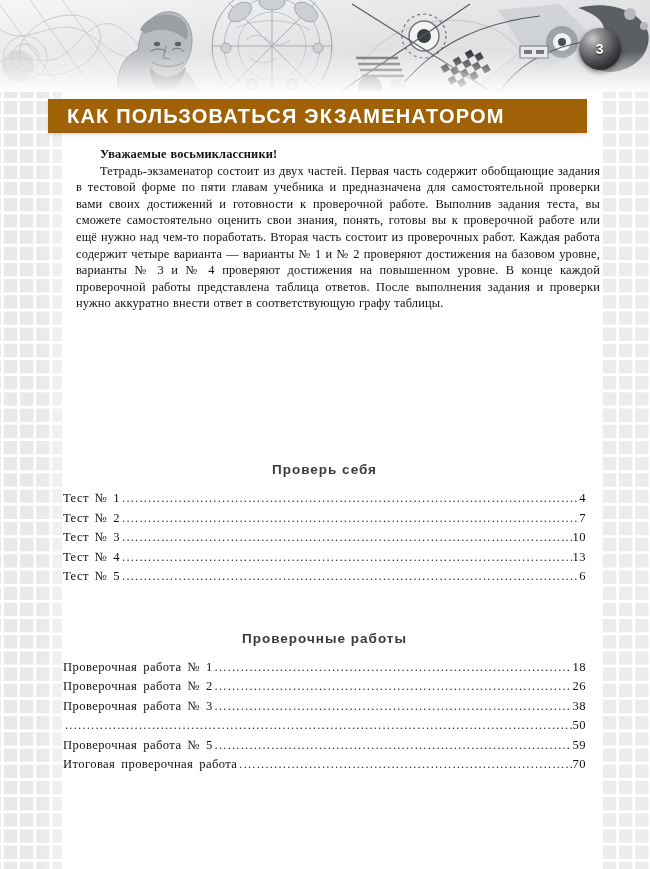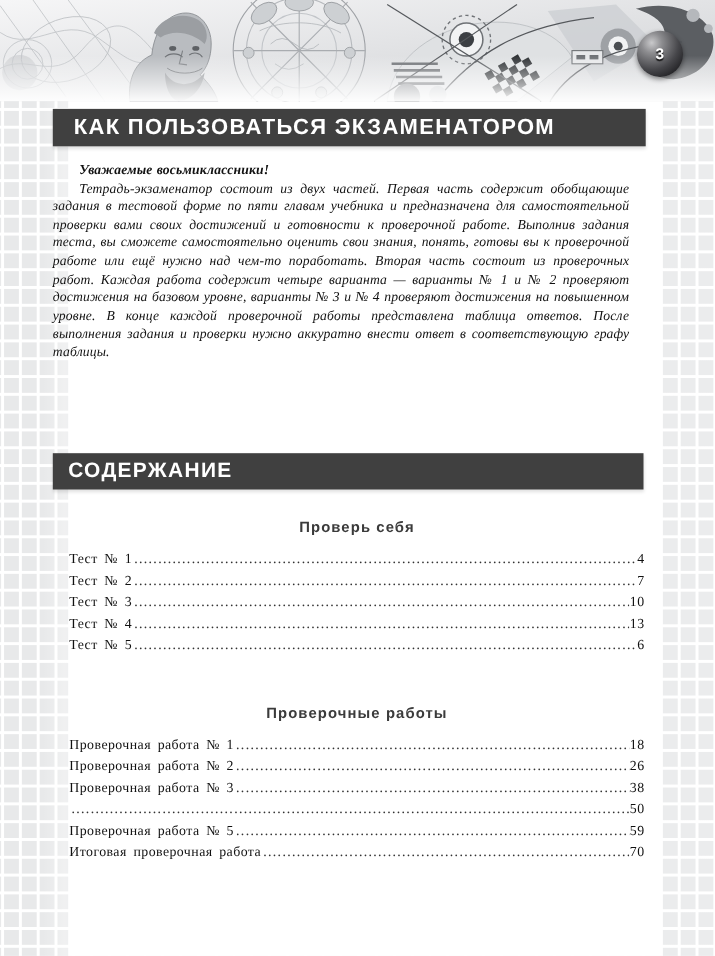--- a/index.html
+++ b/index.html
@@ -87,21 +87,21 @@
     font-family: "Liberation Sans", sans-serif;
     font-weight: bold;
     font-size: 14px;
     letter-spacing: .5px;
     text-shadow: 0 1px 1px rgba(0,0,0,.8);
   }
 
   
   .bar {
     position: absolute;
-    background: #404040;
+    background: #a16207;
     box-shadow: 0 2px 3px rgba(0,0,0,.12);
     display: flex;
     align-items: center;
     box-sizing: border-box;
   }
   .bar-title {
     color: #ffffff;
     font-family: "Liberation Sans", sans-serif;
     font-weight: bold;
     letter-spacing: 1.2px;
@@ -115,23 +115,22 @@
   #bar-contents {
     left: 48px; top: 412px;
     width: 537px; height: 33px;
     padding-left: 14px;
   }
   #bar-contents .bar-title { font-size: 19px; }
 
   
   .intro {
     position: absolute;
-    left: 48px; top: 146px;
+    left: 76px; top: 146px;
     width: 524px;
-    font-style: italic;
   }
   .intro-heading {
     text-align: center;
     font-weight: bold;
     font-size: 12.3px;
     letter-spacing: .2px;
     margin: 0 0 18px 0;
     color: #000;
   }
   .intro p {
@@ -147,21 +146,21 @@
   .intro .closing {
     margin-top: 18px;
     text-indent: 0;
     text-align: left;
     word-spacing: 2px;
   }
 
   
   .toc {
     position: absolute;
-    left: 63px; top: 472px;
+    left: 63px; top: 462px;
     width: 523px;
   }
   .toc-section-title {
     text-align: center;
     font-family: "Liberation Sans", sans-serif;
     font-weight: bold;
     font-size: 13.5px;
     color: #3b3b3b;
     letter-spacing: 1px;
     margin: 0 0 12px 0;
@@ -327,23 +326,20 @@
 
   <div class="bar" id="bar-how">
     <span class="bar-title">КАК ПОЛЬЗОВАТЬСЯ ЭКЗАМЕНАТОРОМ</span>
   </div>
 
   <div class="intro">
     <p class="intro-heading">Уважаемые восьмиклассники!</p>
     <p>Тетрадь-экзаменатор состоит из двух частей. Первая часть содержит обобщающие задания в тестовой форме по пяти главам учебника и предназначена для самостоятельной проверки вами своих достижений и готовности к проверочной работе. Выполнив задания теста, вы сможете самостоятельно оценить свои знания, понять, готовы вы к проверочной работе или ещё нужно над чем-то поработать. Вторая часть состоит из проверочных работ. Каждая работа содержит четыре варианта — варианты № 1 и № 2 проверяют достижения на базовом уровне, варианты № 3 и № 4 проверяют достижения на повышенном уровне. В конце каждой проверочной работы представлена таблица ответов. После выполнения задания и проверки нужно аккуратно внести ответ в соответствующую графу таблицы.</p>
   </div>
 
-  <div class="bar" id="bar-contents">
-    <span class="bar-title">СОДЕРЖАНИЕ</span>
-  </div>
 
   <div class="toc">
 
     <h3 class="toc-section-title">Проверь себя</h3>
 
     <div class="toc-row">
       <span class="toc-label">Тест № 1</span>
       <span class="toc-dots">...............................................................................................................................................</span>
       <span class="toc-page">4</span>
     </div>

